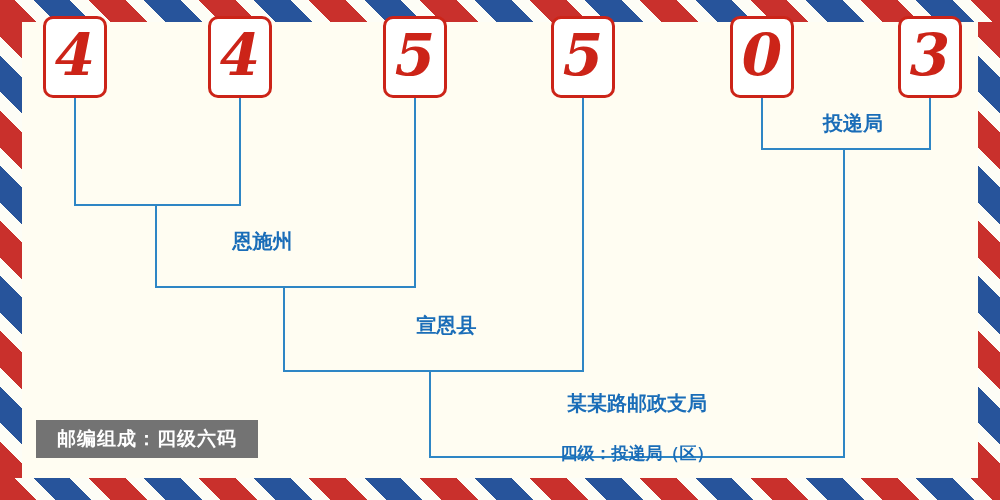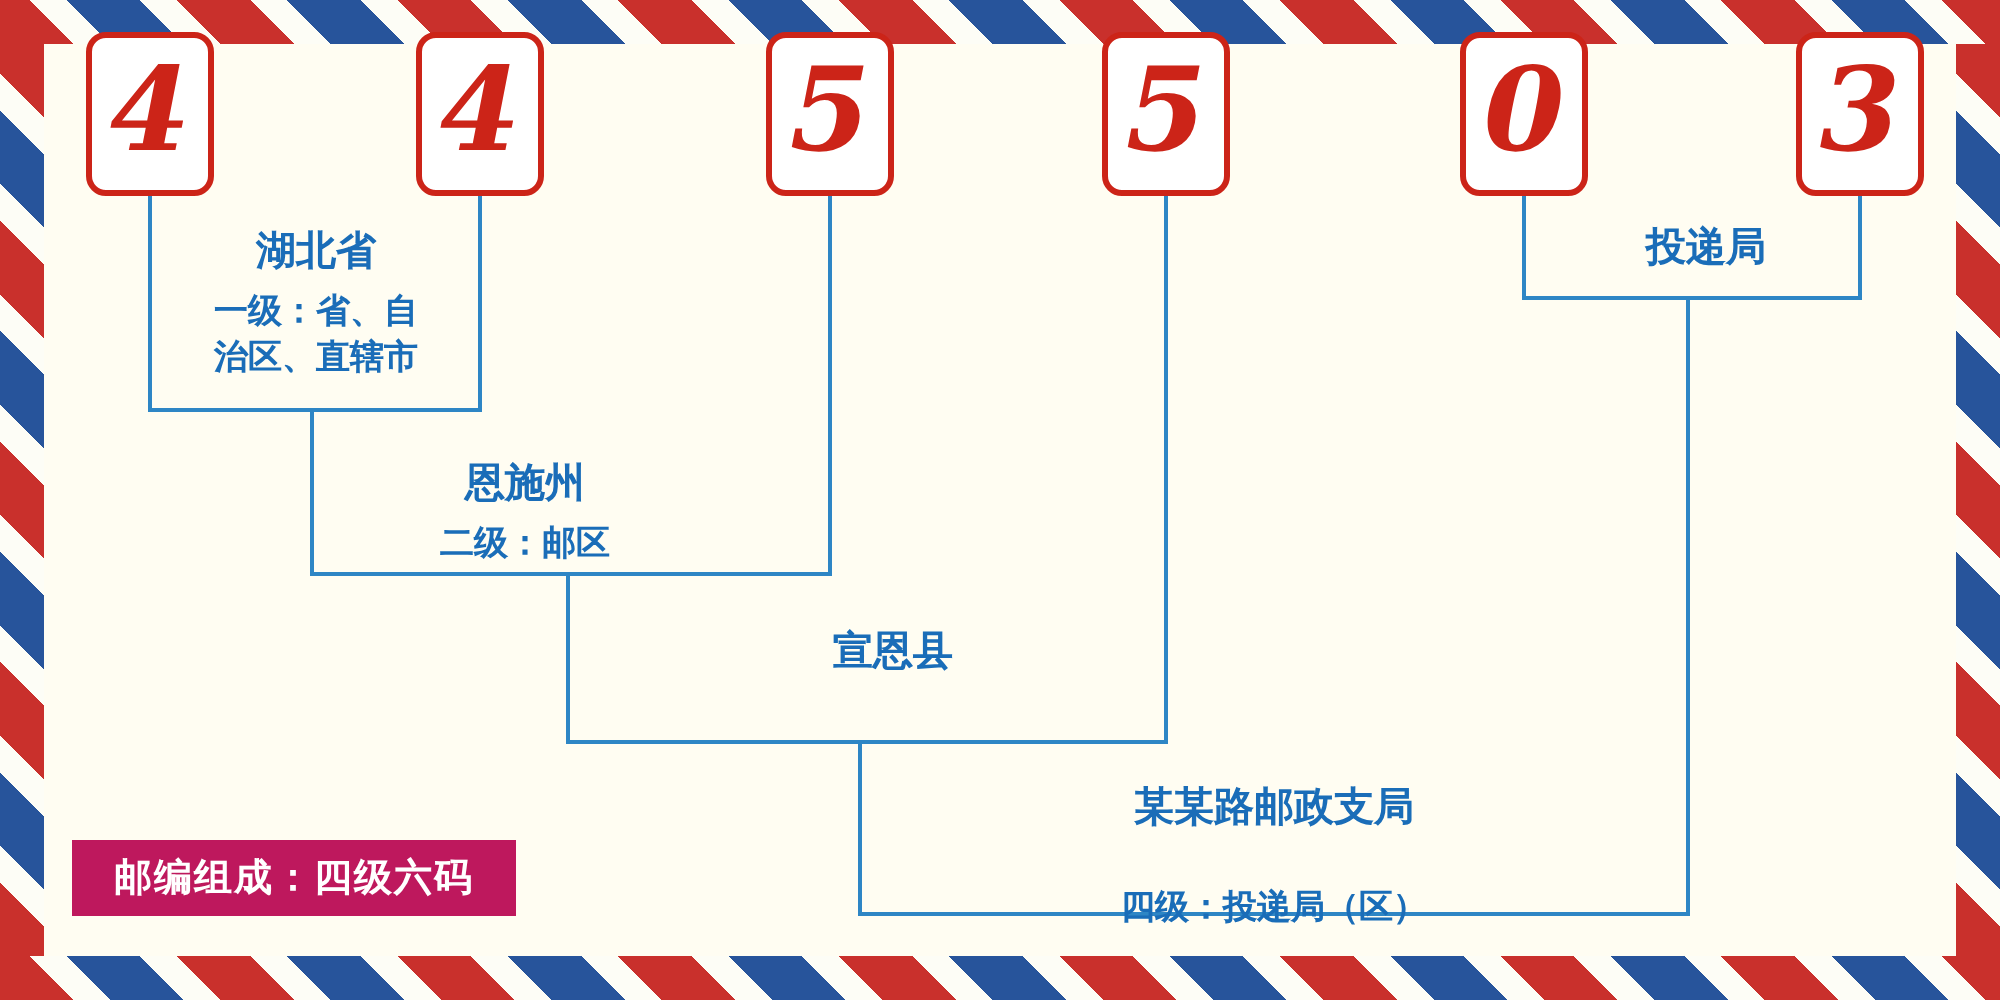--- a/index.html
+++ b/index.html
@@ -47,21 +47,21 @@
   .line.h{height:2px;}
 
   
   .label-block{position:absolute;text-align:center;color:#1a6db8;}
   .lvl-name{font-size:20px;font-weight:bold;margin-bottom:5px;}
   .lvl-desc{font-size:17px;font-weight:bold;line-height:23px;}
 
   
   .badge{
     position:absolute;left:36px;top:420px;width:222px;height:38px;
-    background:#be185d;color:#ffffff;
+    background:#737373;color:#ffffff;
     display:flex;align-items:center;justify-content:center;
     font-size:19px;font-weight:bold;letter-spacing:1px;
   }
 </style>
 </head>
 <body>
 
 <div class="page">
 
   <div class="stripe-h stripe-top"></div>
@@ -101,29 +101,23 @@
   <div class="line h" style="left:283px;top:370px;width:301px"></div>
   <div class="line v" style="left:429px;top:370px;height:88px"></div>
 
   <div class="line v" style="left:761px;top:98px;height:52px"></div>
   <div class="line v" style="left:929px;top:98px;height:52px"></div>
   <div class="line h" style="left:761px;top:148px;width:170px"></div>
   <div class="line v" style="left:843px;top:148px;height:310px"></div>
 
   <div class="line h" style="left:429px;top:456px;width:416px"></div>
 
-  <div class="label-block" style="left:70px;top:112px;width:176px">
-    <div class="lvl-name">湖北省</div>
-    <div class="lvl-desc">一级：省、自</div>
-    <div class="lvl-desc">治区、直辖市</div>
-  </div>
 
   <div class="label-block" style="left:155px;top:228px;width:215px">
     <div class="lvl-name">恩施州</div>
-    <div class="lvl-desc">二级：邮区</div>
   </div>
 
   <div class="label-block" style="left:283px;top:312px;width:327px">
     <div class="lvl-name">宣恩县</div>
   </div>
 
   <div class="label-block" style="left:429px;top:390px;width:416px">
     <div class="lvl-name" style="margin-bottom:25px">某某路邮政支局</div>
     <div class="lvl-desc">四级：投递局（区）</div>
   </div>

